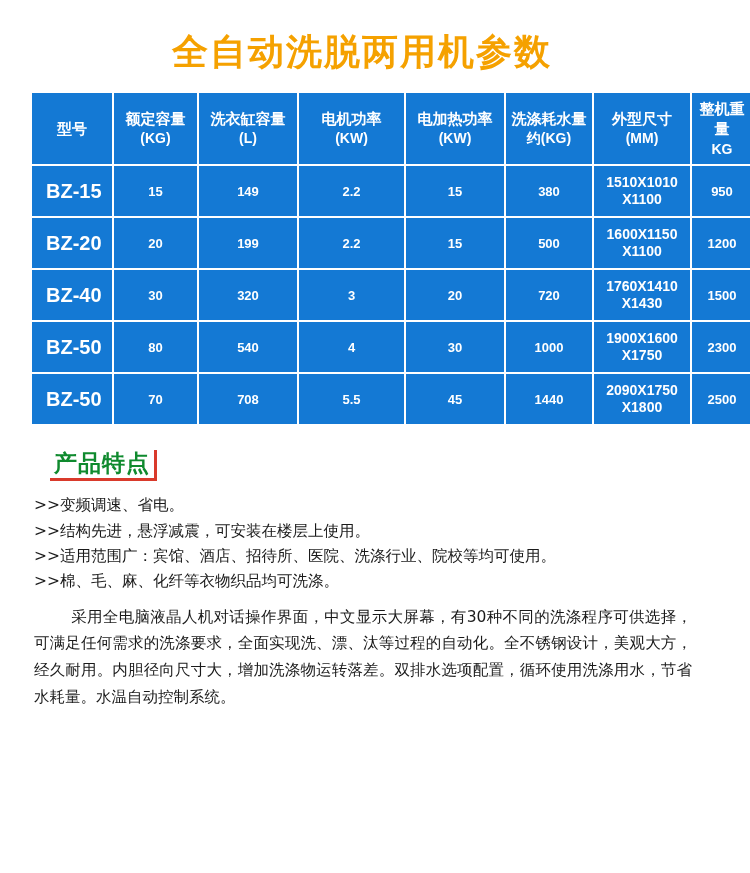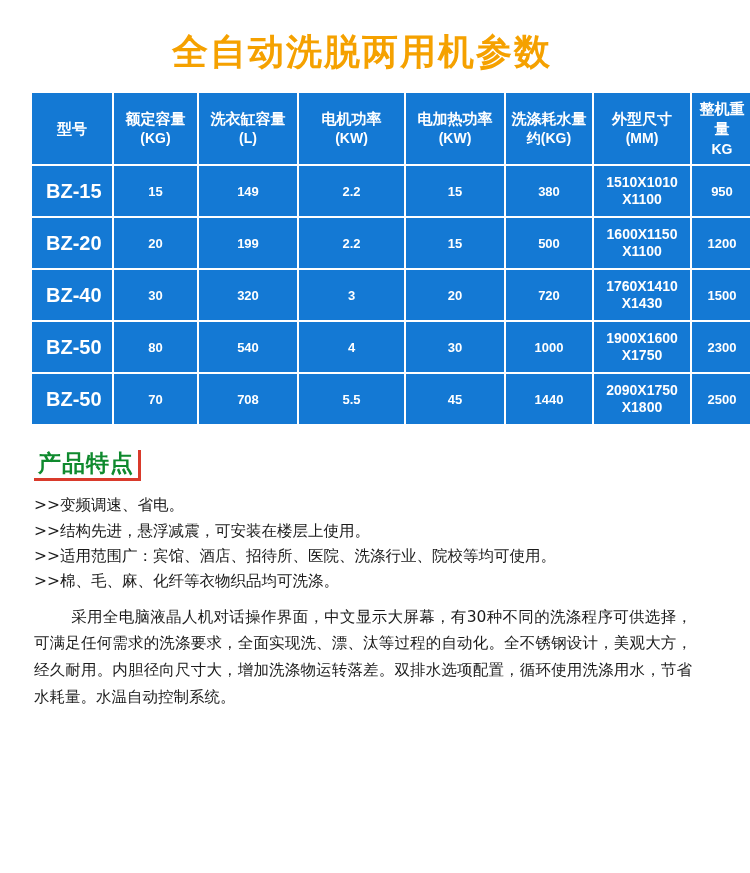--- a/index.html
+++ b/index.html
@@ -86,21 +86,21 @@
   col.c1 { width: 85px; }
   col.c2 { width: 100px; }
   col.c3 { width: 107px; }
   col.c4 { width: 100px; }
   col.c5 { width: 88px; }
   col.c6 { width: 98px; }
   col.c7 { width: 62px; }
 
   
   .features-head {
-    margin: 22px 0 8px 18px;
+    margin: 22px 0 8px 34px;
     display: inline-block;
     position: relative;
   }
   .features-head .txt {
     font-size: 23px;
     font-weight: bold;
     color: #0f8a2e;
     letter-spacing: 1px;
     font-family: "DejaVu Sans", "Liberation Sans", sans-serif;
     padding: 0 4px 2px 4px;

